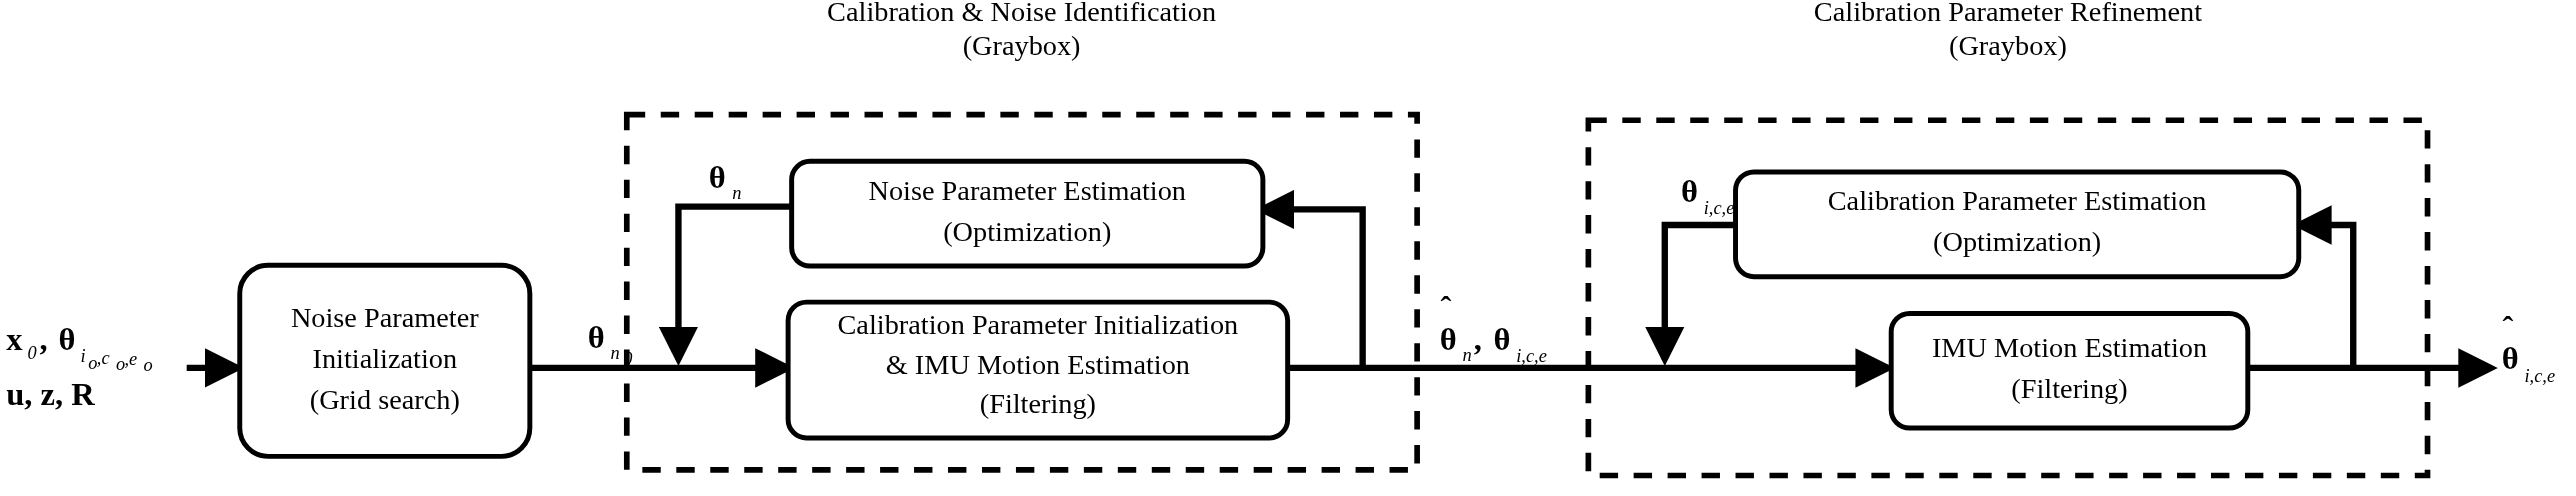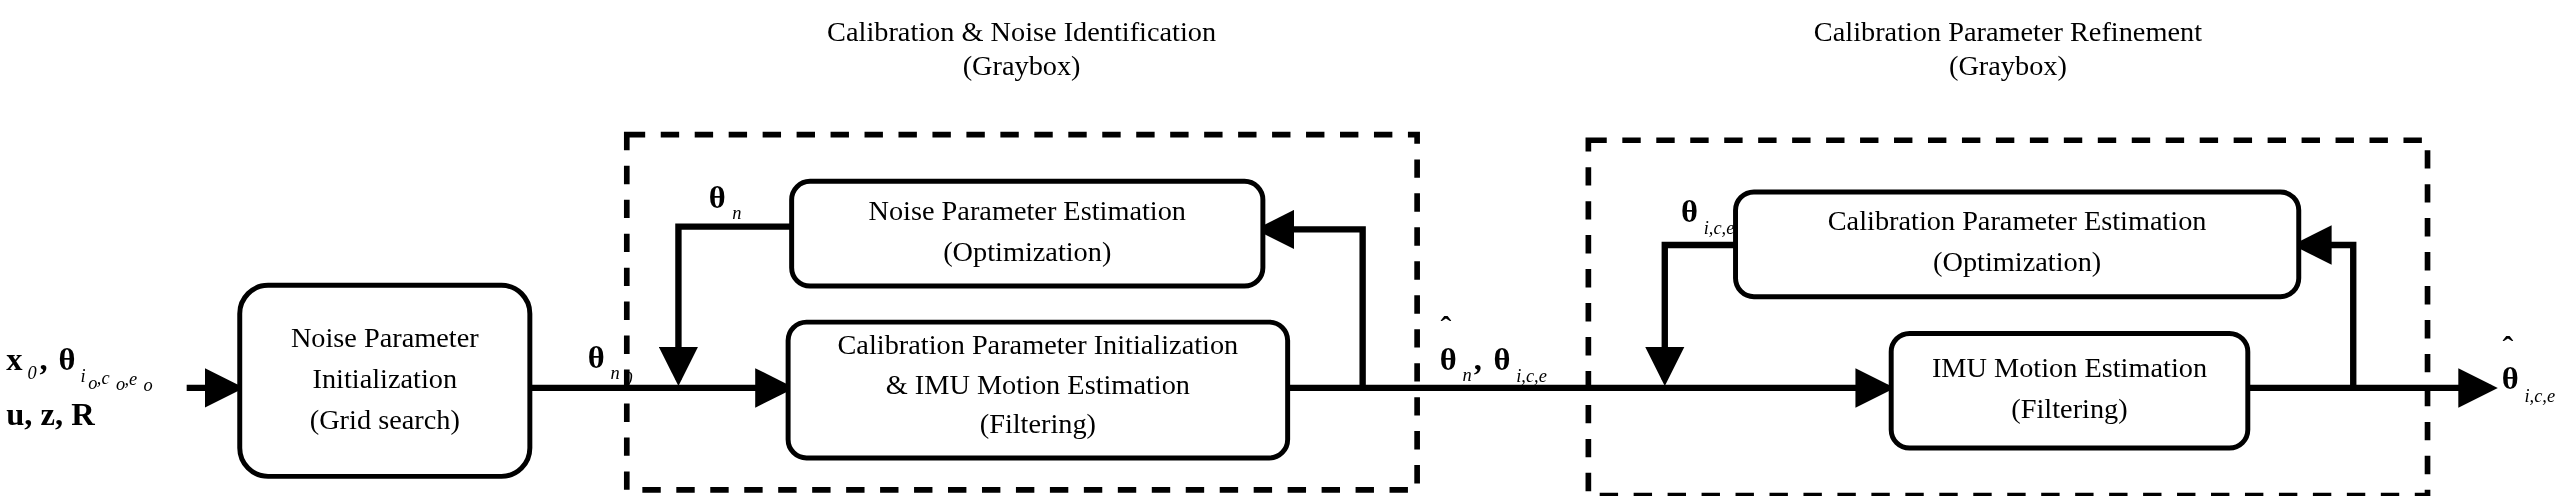--- a/index.html
+++ b/index.html
@@ -1,18 +1,18 @@
 <!DOCTYPE html>
 <html style="font-size:11.3px"><head>
 <meta charset="utf-8">
 <style>
   html,body{margin:0;padding:0;background:#ffffff;}
   body{width:2576px;height:496px;overflow:hidden;
        font-family:"Liberation Serif","DejaVu Serif",serif;}
-  #stage{position:relative;width:2576px;height:374px;background:#fff;margin-top:20px;}
+  #stage{position:relative;width:2576px;height:374px;background:#fff;}
   svg{position:absolute;top:0;left:0;width:2576px;height:496px;}
   .box-label{font-family:"Liberation Serif","DejaVu Serif",serif;font-size:40px;fill:#000;text-anchor:middle;}
   .grp-title{font-family:"Liberation Serif","DejaVu Serif",serif;font-size:40px;fill:#000;text-anchor:middle;}
   .sig{font-family:"Liberation Serif","DejaVu Serif",serif;font-size:46px;font-weight:bold;fill:#000;}
   .sig-it-s{font-family:"Liberation Serif","DejaVu Serif",serif;font-size:26px;font-style:italic;fill:#000;}
   .rbox{fill:#ffffff;stroke:#000000;stroke-width:7;}
   .dash{fill:none;stroke:#000000;stroke-width:8;stroke-dasharray:26 22;}
   .wire{fill:none;stroke:#000000;stroke-width:9;stroke-linecap:butt;}
 </style>
 </head>

